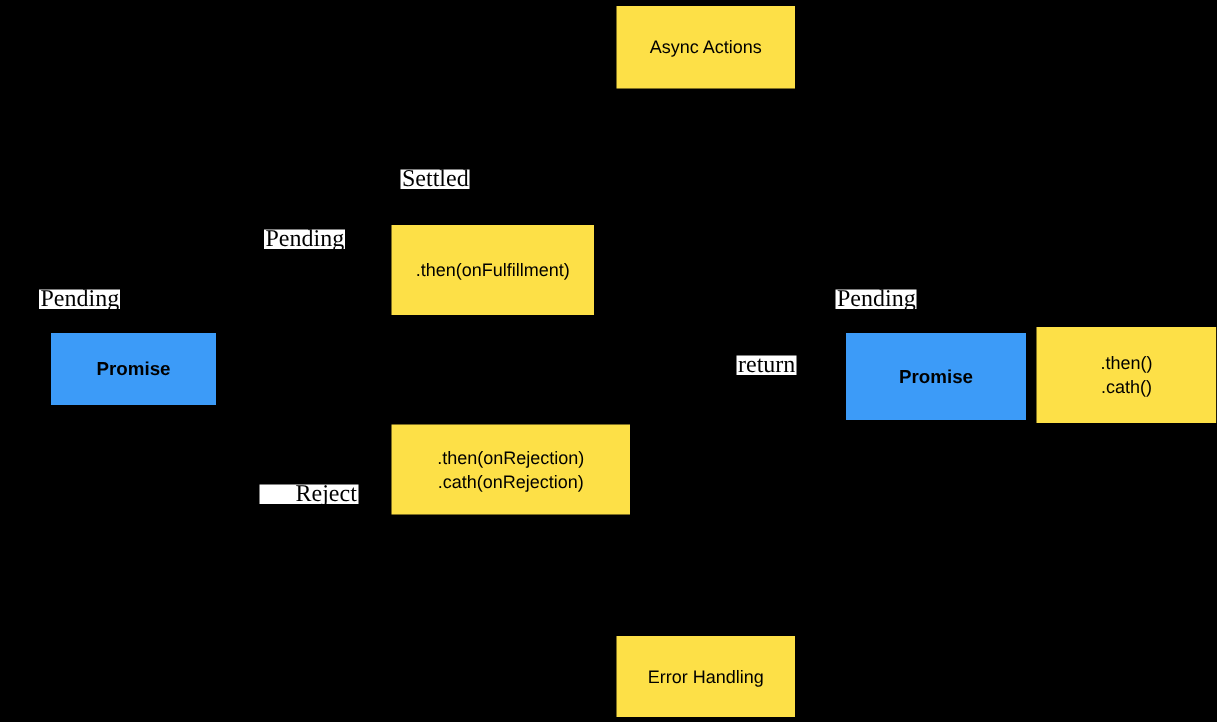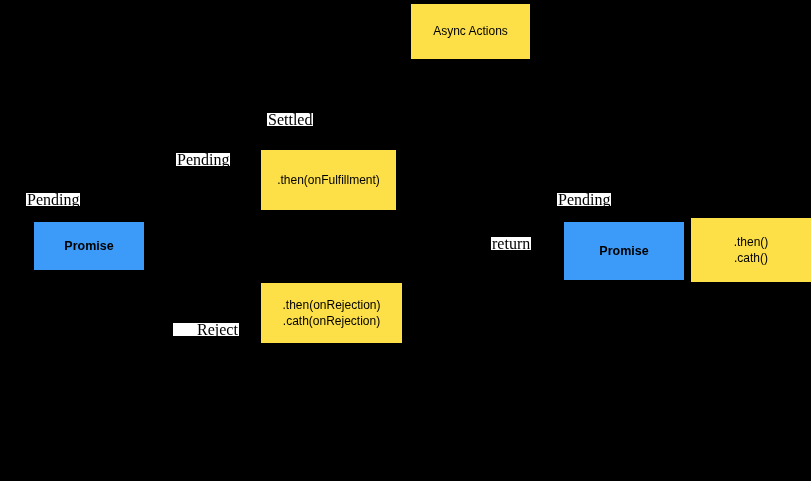--- a/index.html
+++ b/index.html
@@ -46,20 +46,21 @@
 </head>
 <body>
 
 <div id="diagram-canvas">
 
 <div class="node node-orange" style="left: 411px; top: 4px; width: 119px; height: 55px;"><span class="node-line">Async Actions</span></div>
     <div class="node node-orange" style="left: 261px; top: 150px; width: 135px; height: 60px;"><span class="node-line">.then(onFulfillment)</span></div>
     <div class="node node-blue" style="left: 0px; top: 222px; width: 110px; height: 48px;"><span class="node-line">Promise</span></div>
     <div class="node node-blue" style="left: 530px; top: 222px; width: 120px; height: 58px;"><span class="node-line">Promise</span></div>
     <div class="node node-orange" style="left: 691px; top: 218px; width: 120px; height: 64px;"><span class="node-line">.then()</span><span class="node-line">.cath()</span></div>
-    <div class="node node-orange" style="left: 261px; top: 283px; width: 141px; height: 60px;"><span class="node-line">.then(onRejection)</span><span class="node-line">.cath(onRejection)</span></div>
+    <div class="node node-orange" style="left: 261px; top: 283px; width: 159px; height: 60px;"><span class="node-line">.then(onRejection)</span><span class="node-line">.cath(onRejection)</span></div>
+    <div class="node node-orange" style="left: 411px; top: 424px; width: 119px; height: 54px;"><span class="node-line">Error Handling</span></div>
     <div class="edge-label" style="left: 267px; top: 113px;">Settled</div>
     <div class="edge-label" style="left: 176px; top: 153px;">Pending</div>
     <div class="edge-label" style="left: 26px; top: 193px;">Pending</div>
     <div class="edge-label" style="left: 557px; top: 193px;">Pending</div>
     <div class="edge-label" style="left: 491px; top: 237px;">return</div>
     <div class="edge-label" style="left: 173px; top: 323px; padding-left: 24px;">Reject</div>
   </div>
 
 </body></html>

